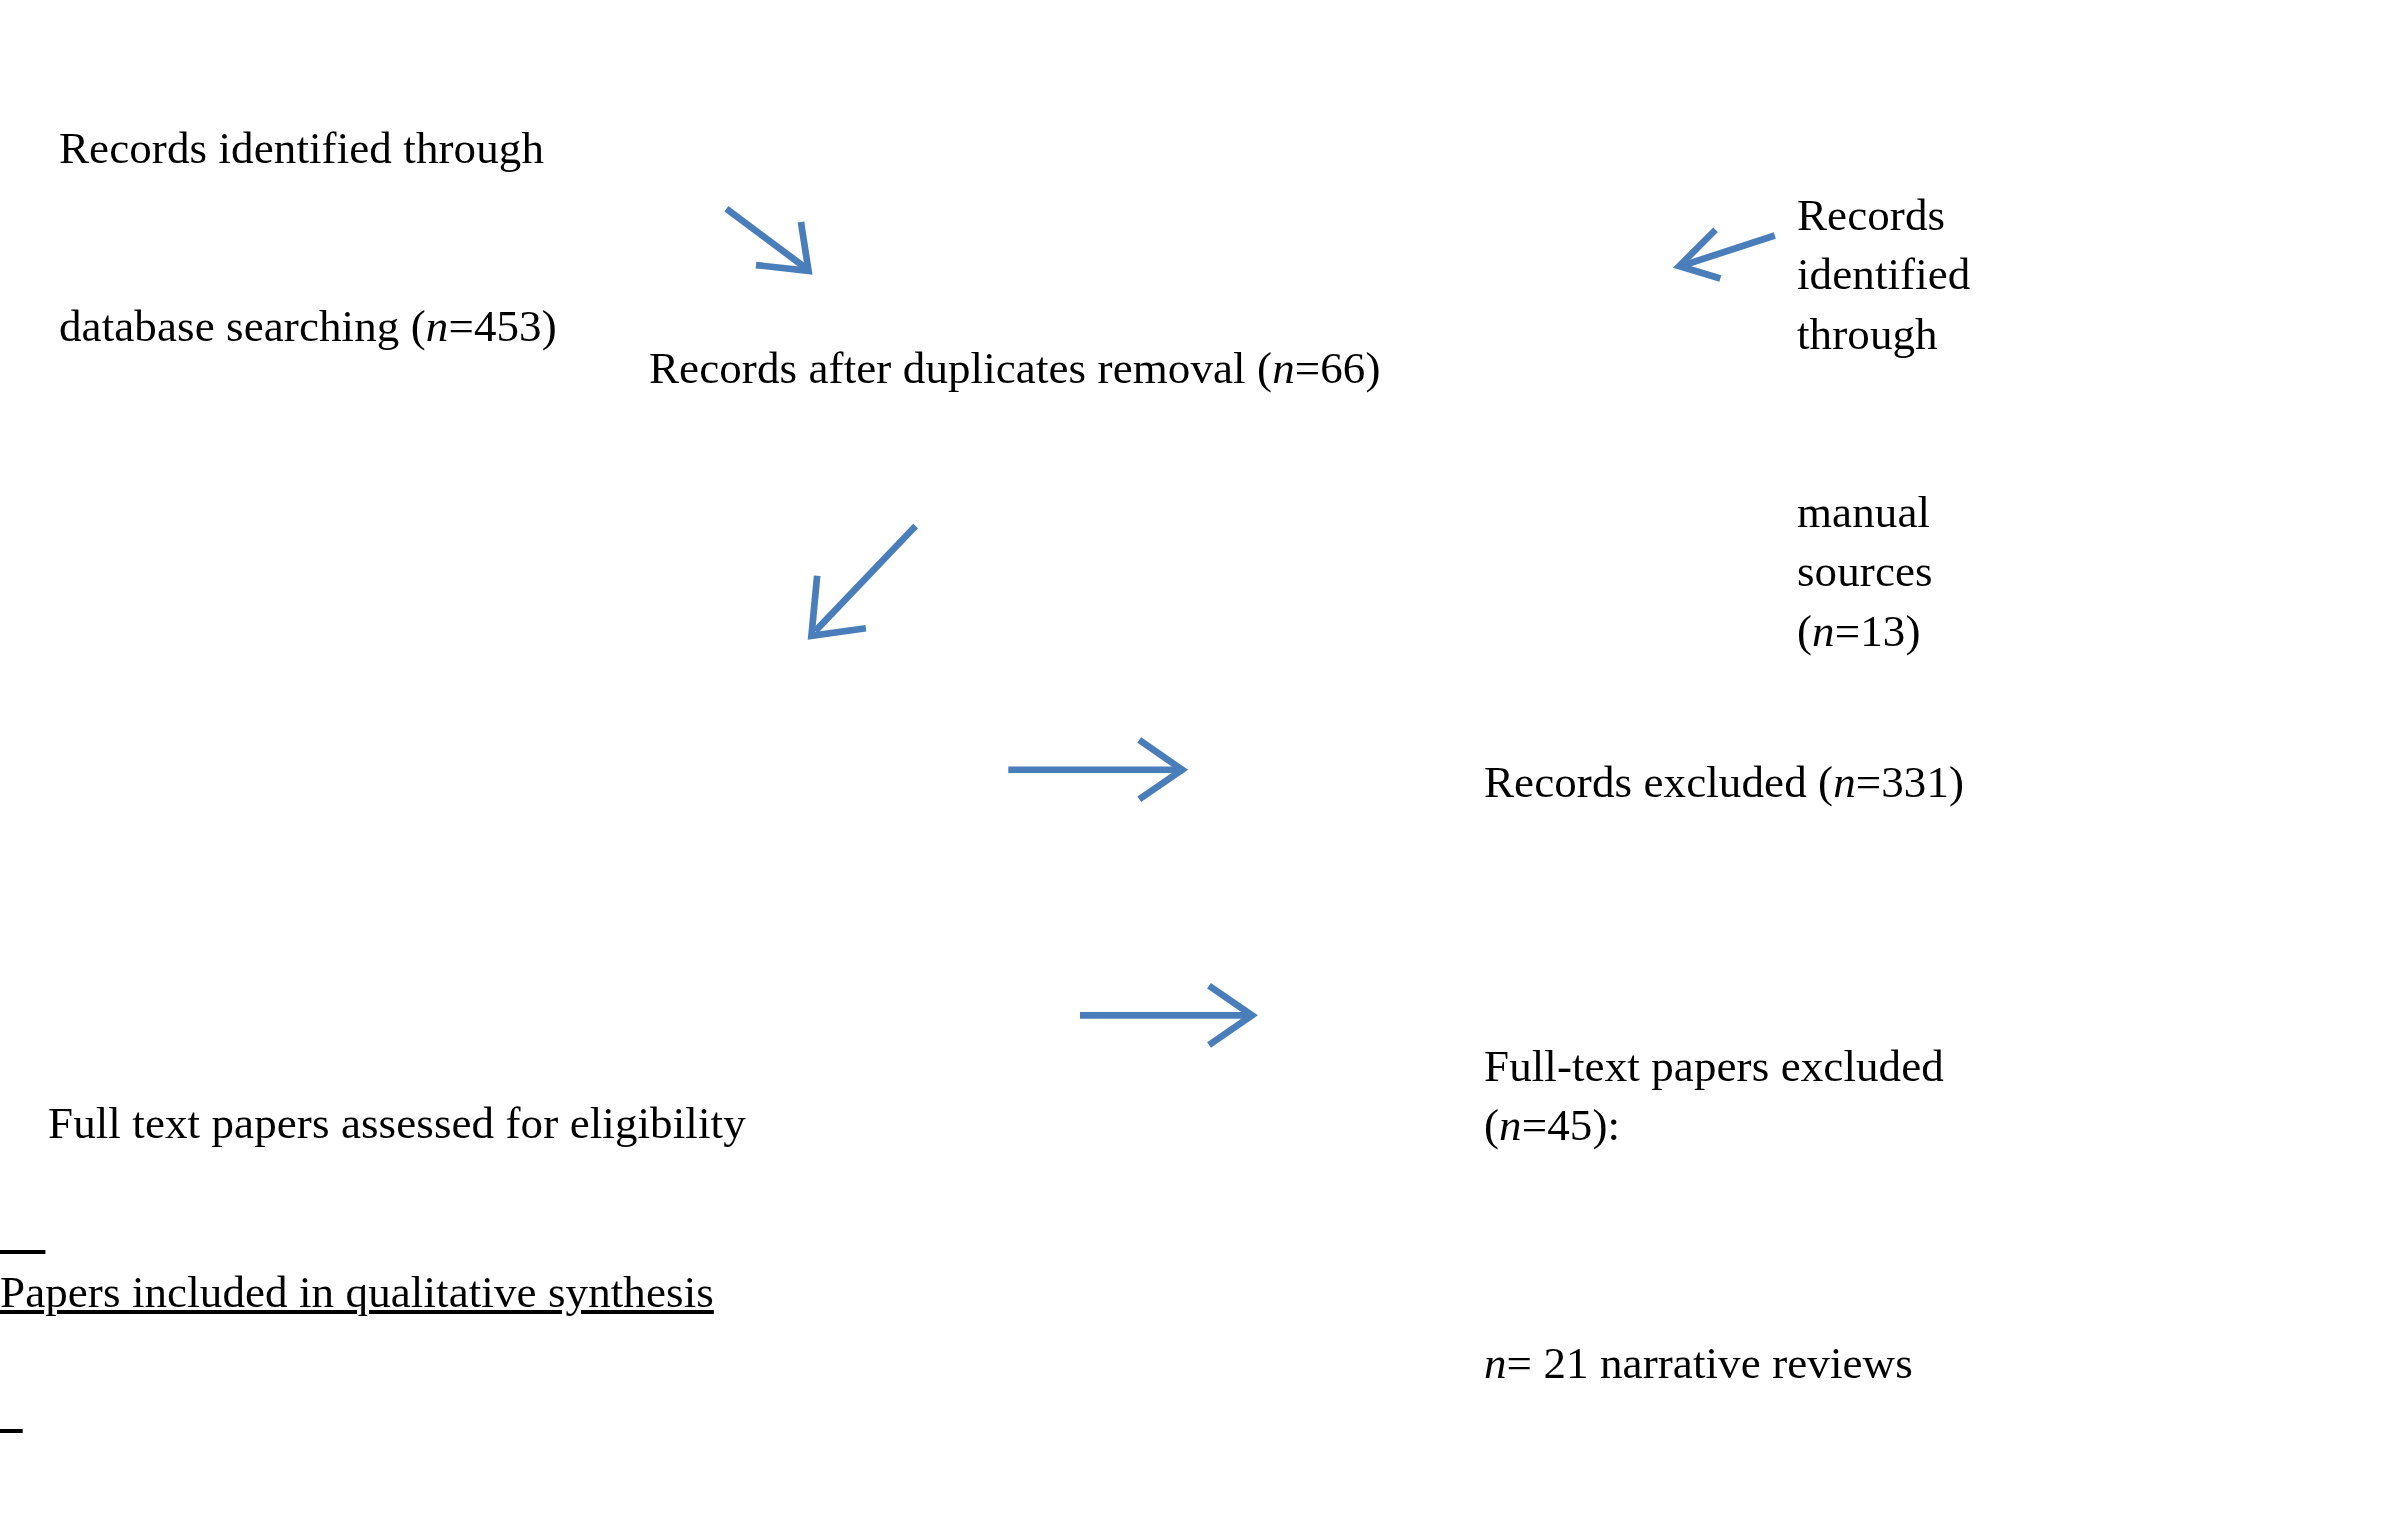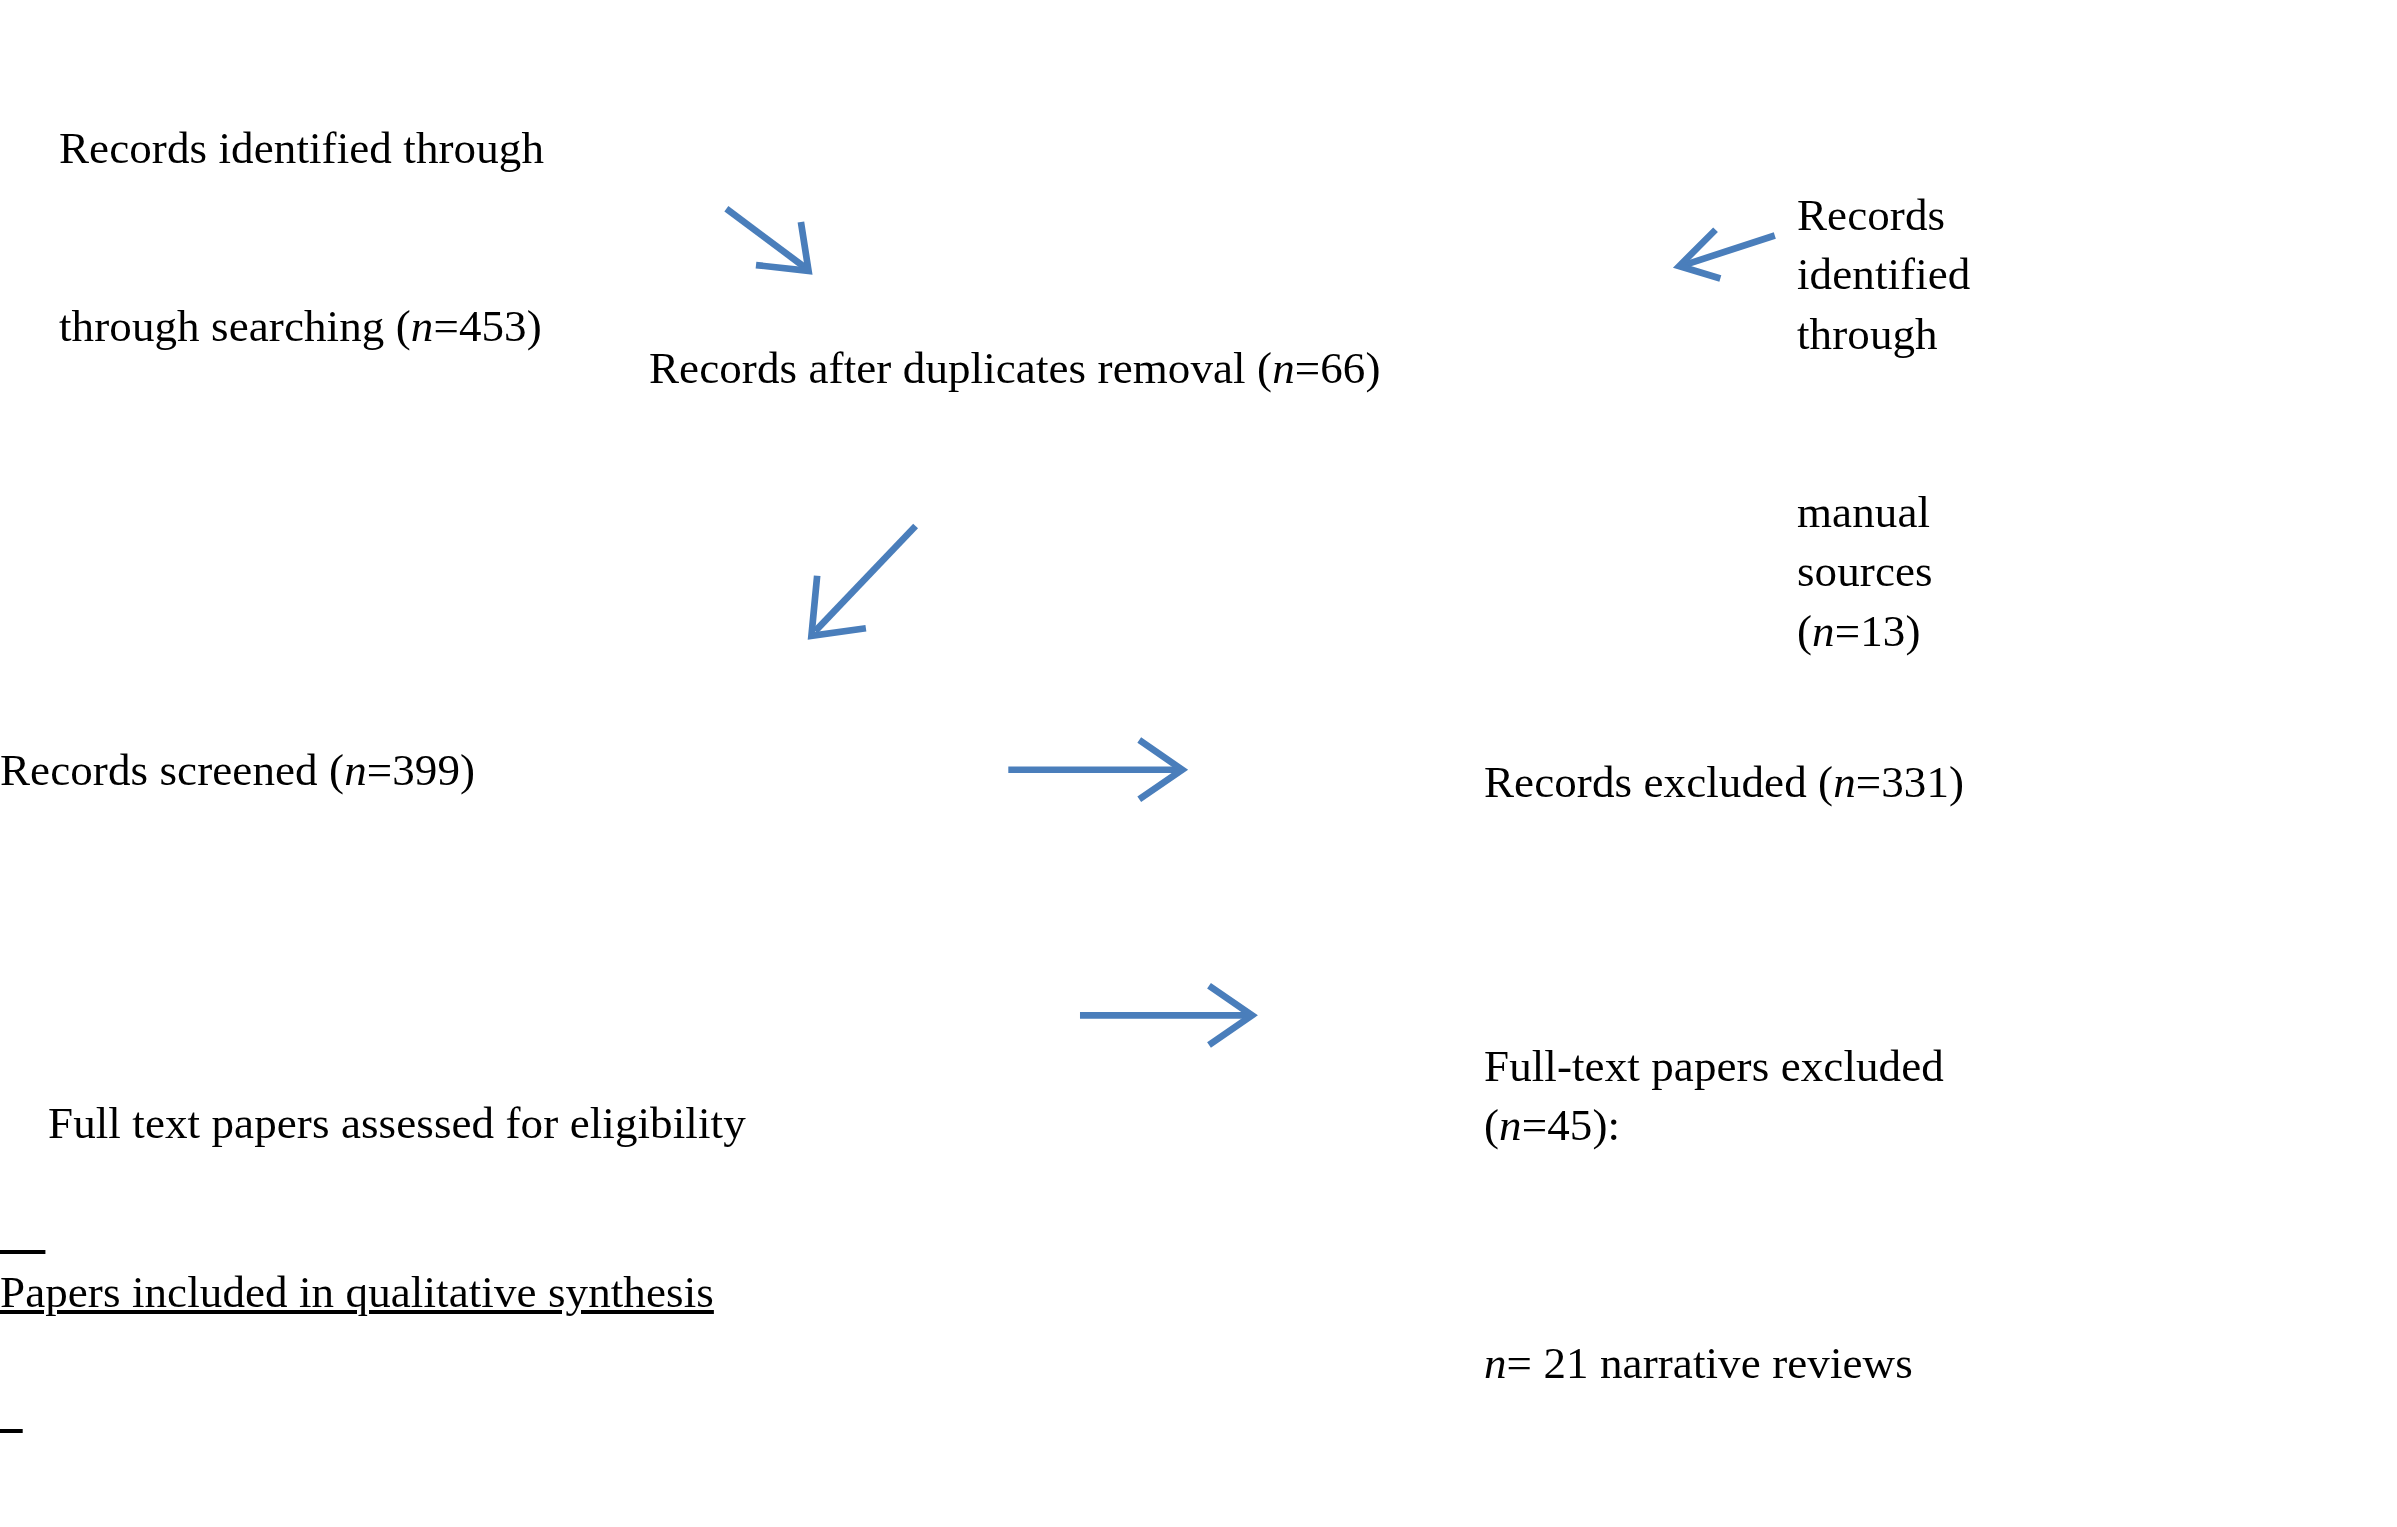--- a/index.html
+++ b/index.html
@@ -75,31 +75,30 @@
     </g>
 
     <g>
       <line x1="1130" y1="1062" x2="1305" y2="1062" stroke="#4A7EBB" stroke-width="7" stroke-linecap="butt"></line>
       <polyline points="1265,1031 1310,1062 1265,1093" fill="none" stroke="#4A7EBB" stroke-width="7" stroke-linecap="butt" stroke-linejoin="miter"></polyline>
     </g>
   </svg>
 
   <div class="node" id="node-db-search">
     <div>Records identified through</div>
-    <div><span>through searching (</span><span class="n-italic">n</span><span>=453)</span></div>
+    <div><span>database searching (</span><span class="n-italic">n</span><span>=453)</span></div>
   </div>
 
   <div class="node" id="node-manual-sources">
     <div>Records identified through</div>
     <div><span>manual sources  (</span><span class="n-italic">n</span><span>=13)</span></div>
   </div>
 
   <div class="node" id="node-after-dupes"><span>Records after duplicates removal (</span><span class="n-italic">n</span><span>=66)</span></div>
 
-  <div class="node" id="node-screened"><span>Records screened (</span><span class="n-italic">n</span><span>=399)</span></div>
 
   <div class="node" id="node-excluded"><span>Records excluded (</span><span class="n-italic">n</span><span>=331)</span></div>
 
   <div class="node" id="node-fulltext">
     <div>Full text papers assessed for eligibility</div>
   </div>
 
   <div class="node" id="node-excl-list">
     <div><span>Full-text papers excluded (</span><span class="n-italic">n</span><span>=45):</span></div>
 

